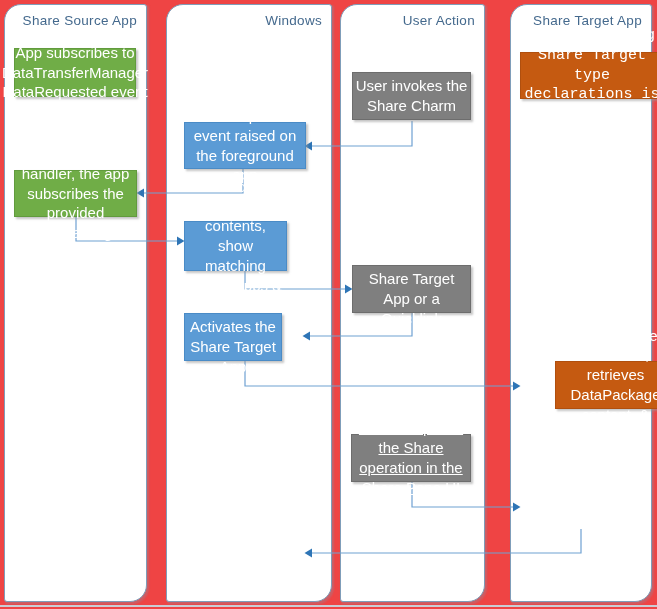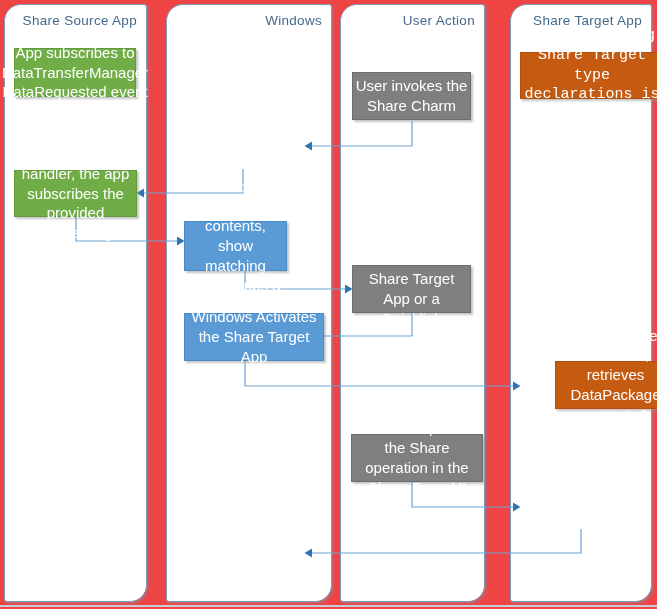--- a/index.html
+++ b/index.html
@@ -33,24 +33,24 @@
   .node-green {background:var(--node-green,#70ad47); border:1px solid var(--node-green-border,#619b3d);}
   .node-blue  {background:var(--node-blue,#5b9bd5);  border:1px solid var(--node-blue-border,#4a8bc6);}
   .node-gray  {background:var(--node-gray,#7f7f7f);  border:1px solid var(--node-gray-border,#6d6d6d);}
   .node-orange{background:var(--node-orange,#c55a11);border:1px solid var(--node-orange-border,#b04f0e);}
   .n0 {left:14px; top:48px; width:122px;height:49px;}
   .n1 {left:352px;top:72px; width:119px;height:48px;}
   .n2 {left:184px;top:122px;width:122px;height:47px;}
   .n3 {left:14px; top:170px;width:123px;height:47px;}
   .n4 {left:184px;top:221px;width:103px;height:50px;}
   .n5 {left:352px;top:265px;width:119px;height:48px;}
-  .n6 {left:184px;top:313px;width:140px;height:48px;}
+  .n6 {left:184px;top:313px;width:98px;height:48px;}
   .n7 {left:520px;top:52px; width:144px;height:47px;font-family:Liberation Mono, monospace;}
   .n8 {left:520px;top:361px;width:121px;height:48px;margin-left:35px;}
-  .n9 {left:351px;top:434px;width:132px;height:48px;}
+  .n9 {left:351px;top:434px;width:120px;height:48px;text-decoration:underline;}
   .n10{left:520px;top:482px;width:121px;height:47px;}
   .n11{left:184px;top:529px;width:121px;height:48px;}
   .wires{position:absolute;left:0;top:0;pointer-events:none;}
   .wire{fill:none;stroke:var(--wire,#6fa1d2);stroke-width:1.2;}
   .arrow{fill:var(--wire-arrow,#2e75b6);stroke:none;}
   .page-edge{position:absolute;left:0;top:605px;width:657px;height:1.5px;background:#c9ced4;}
 </style>
 </head>
 <body>
 
@@ -99,20 +99,21 @@
       <polygon class="arrow" points="513,502.5 513,511.5 520.5,507"></polygon>
     </g>
     <g>
       <polyline class="wire" points="581,529 581,553 312,553"></polyline>
       <polygon class="arrow" points="312,548.5 312,557.5 304.5,553"></polygon>
     </g>
   </svg>
 
   <div class="node node-green n0">App subscribes to DataTransferManager DataRequested event</div>
   <div class="node node-gray n1">User invokes the Share Charm</div>
+  <div class="node node-blue n2">DataRequested event raised on the foreground app</div>
   <div class="node node-green n3">In the event handler, the app subscribes the provided DataPackage</div>
   <div class="node node-blue n4">Based on DataPackage contents, show matching Target Apps &amp; QuickLinks</div>
   <div class="node node-gray n5">User selects a Share Target App or a Quicklink</div>
   <div class="node node-blue n6">Windows Activates the Share Target App</div>
   <div class="node node-orange n7">App containing Share Target type declarations is installed</div>
   <div class="node node-orange n8">App processes activation, retrieves DataPackage content, &amp; displays UI</div>
   <div class="node node-gray n9">User completes the Share operation in the Share Pane UI</div>
 
   <div class="page-edge"></div>
 </div>

